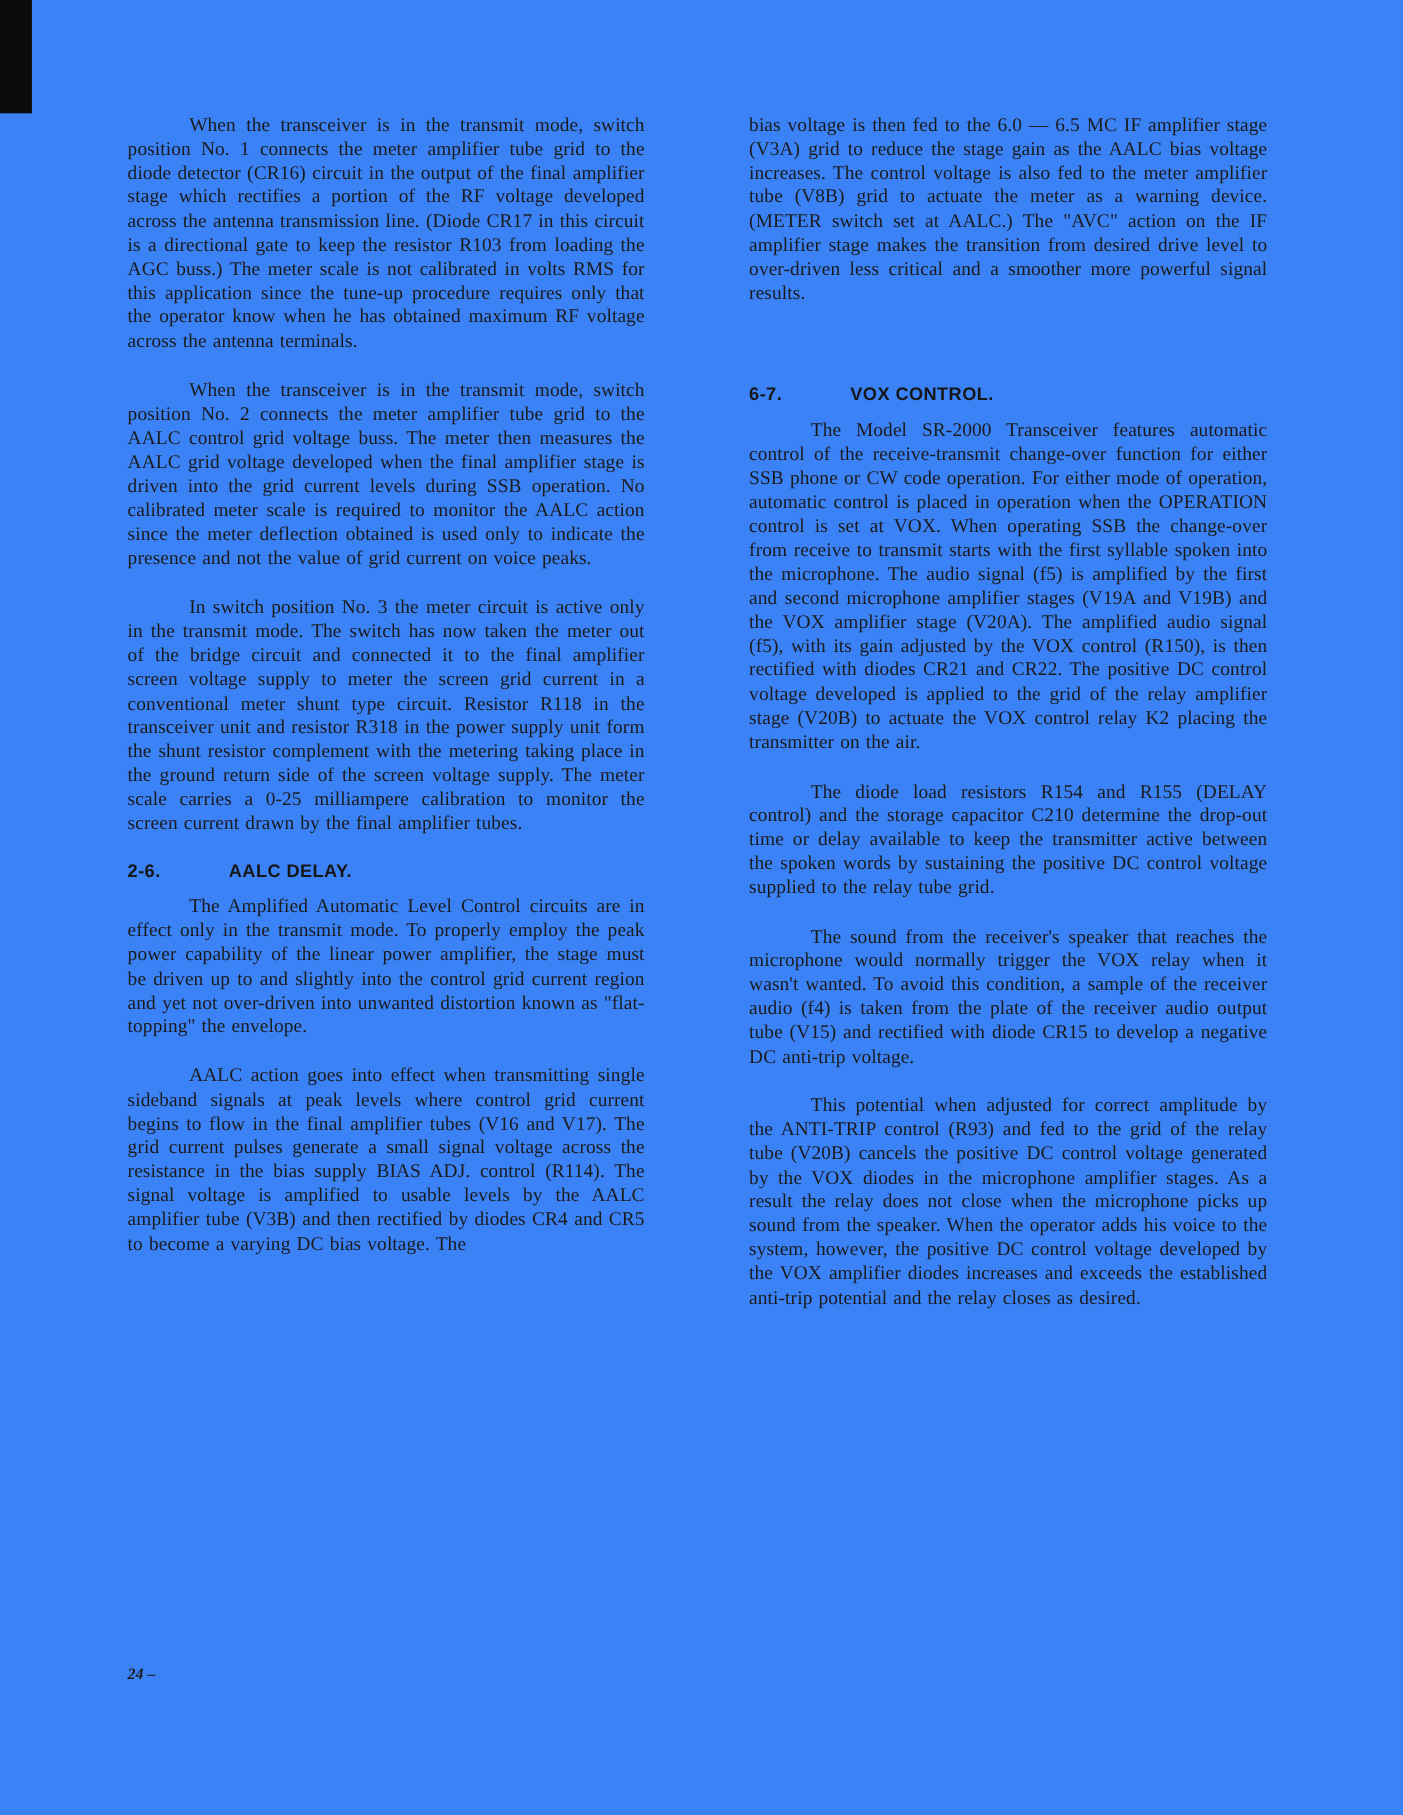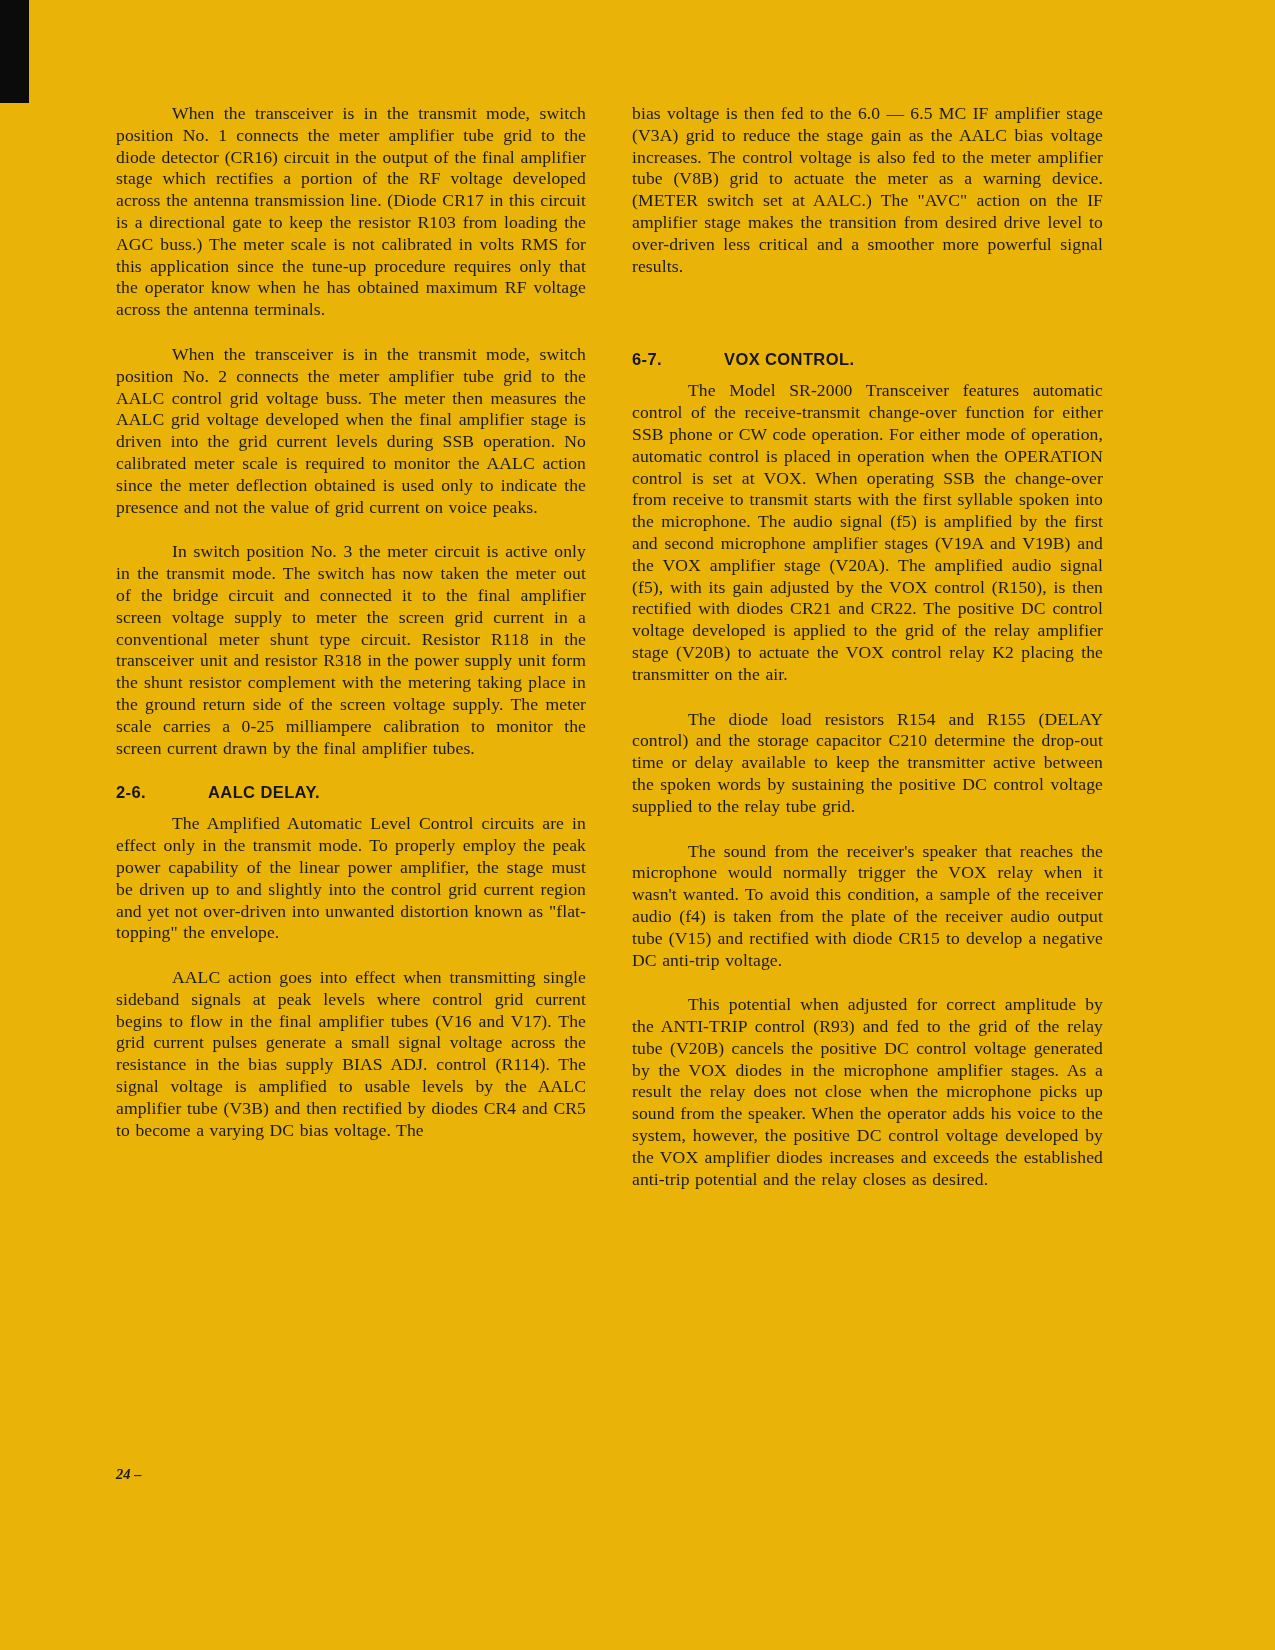--- a/index.html
+++ b/index.html
@@ -5,39 +5,39 @@
   html, body {
     margin: 0;
     padding: 0;
     background: #e8e8e4;
   }
   .page {
     position: relative;
     width: 1275px;
     height: 1650px;
     margin: 0 auto;
-    background: #eab308;
+    background: #3b82f6;
     overflow: hidden;
     font-family: "Liberation Serif", "DejaVu Serif", serif;
     color: #1b1b1b;
   }
   .scan-mark {
     position: absolute;
     left: 0;
     top: 0;
     width: 29px;
     height: 103px;
     background: #0b0b0b;
   }
   .col {
     position: absolute;
     top: 103px;
   }
   .col-left  { left: 116px; width: 470px; }
-  .col-right { left: 632px; width: 471px; }
+  .col-right { left: 681px; width: 471px; }
   p.body {
     margin: 0 0 23px 0;
     font-size: 17.6px;
     line-height: 21.8px;
     text-align: justify;
     letter-spacing: 0.1px;
     word-spacing: 1px;
   }
   p.indent { text-indent: 56px; }
   h2.heading {
@@ -50,21 +50,21 @@
     color: #161616;
   }
   .col-right h2.heading { margin-top: 72px; }
   h2.heading .hnum {
     display: inline-block;
     width: 92px;
   }
   .page-number {
     position: absolute;
     left: 116px;
-    top: 1466px;
+    top: 1514px;
     font-family: "Liberation Serif", "DejaVu Serif", serif;
     font-weight: 700;
     font-style: italic;
     font-size: 14.5px;
     color: #1b1b1b;
   }
 </style>
 </head>
 <body>
 

